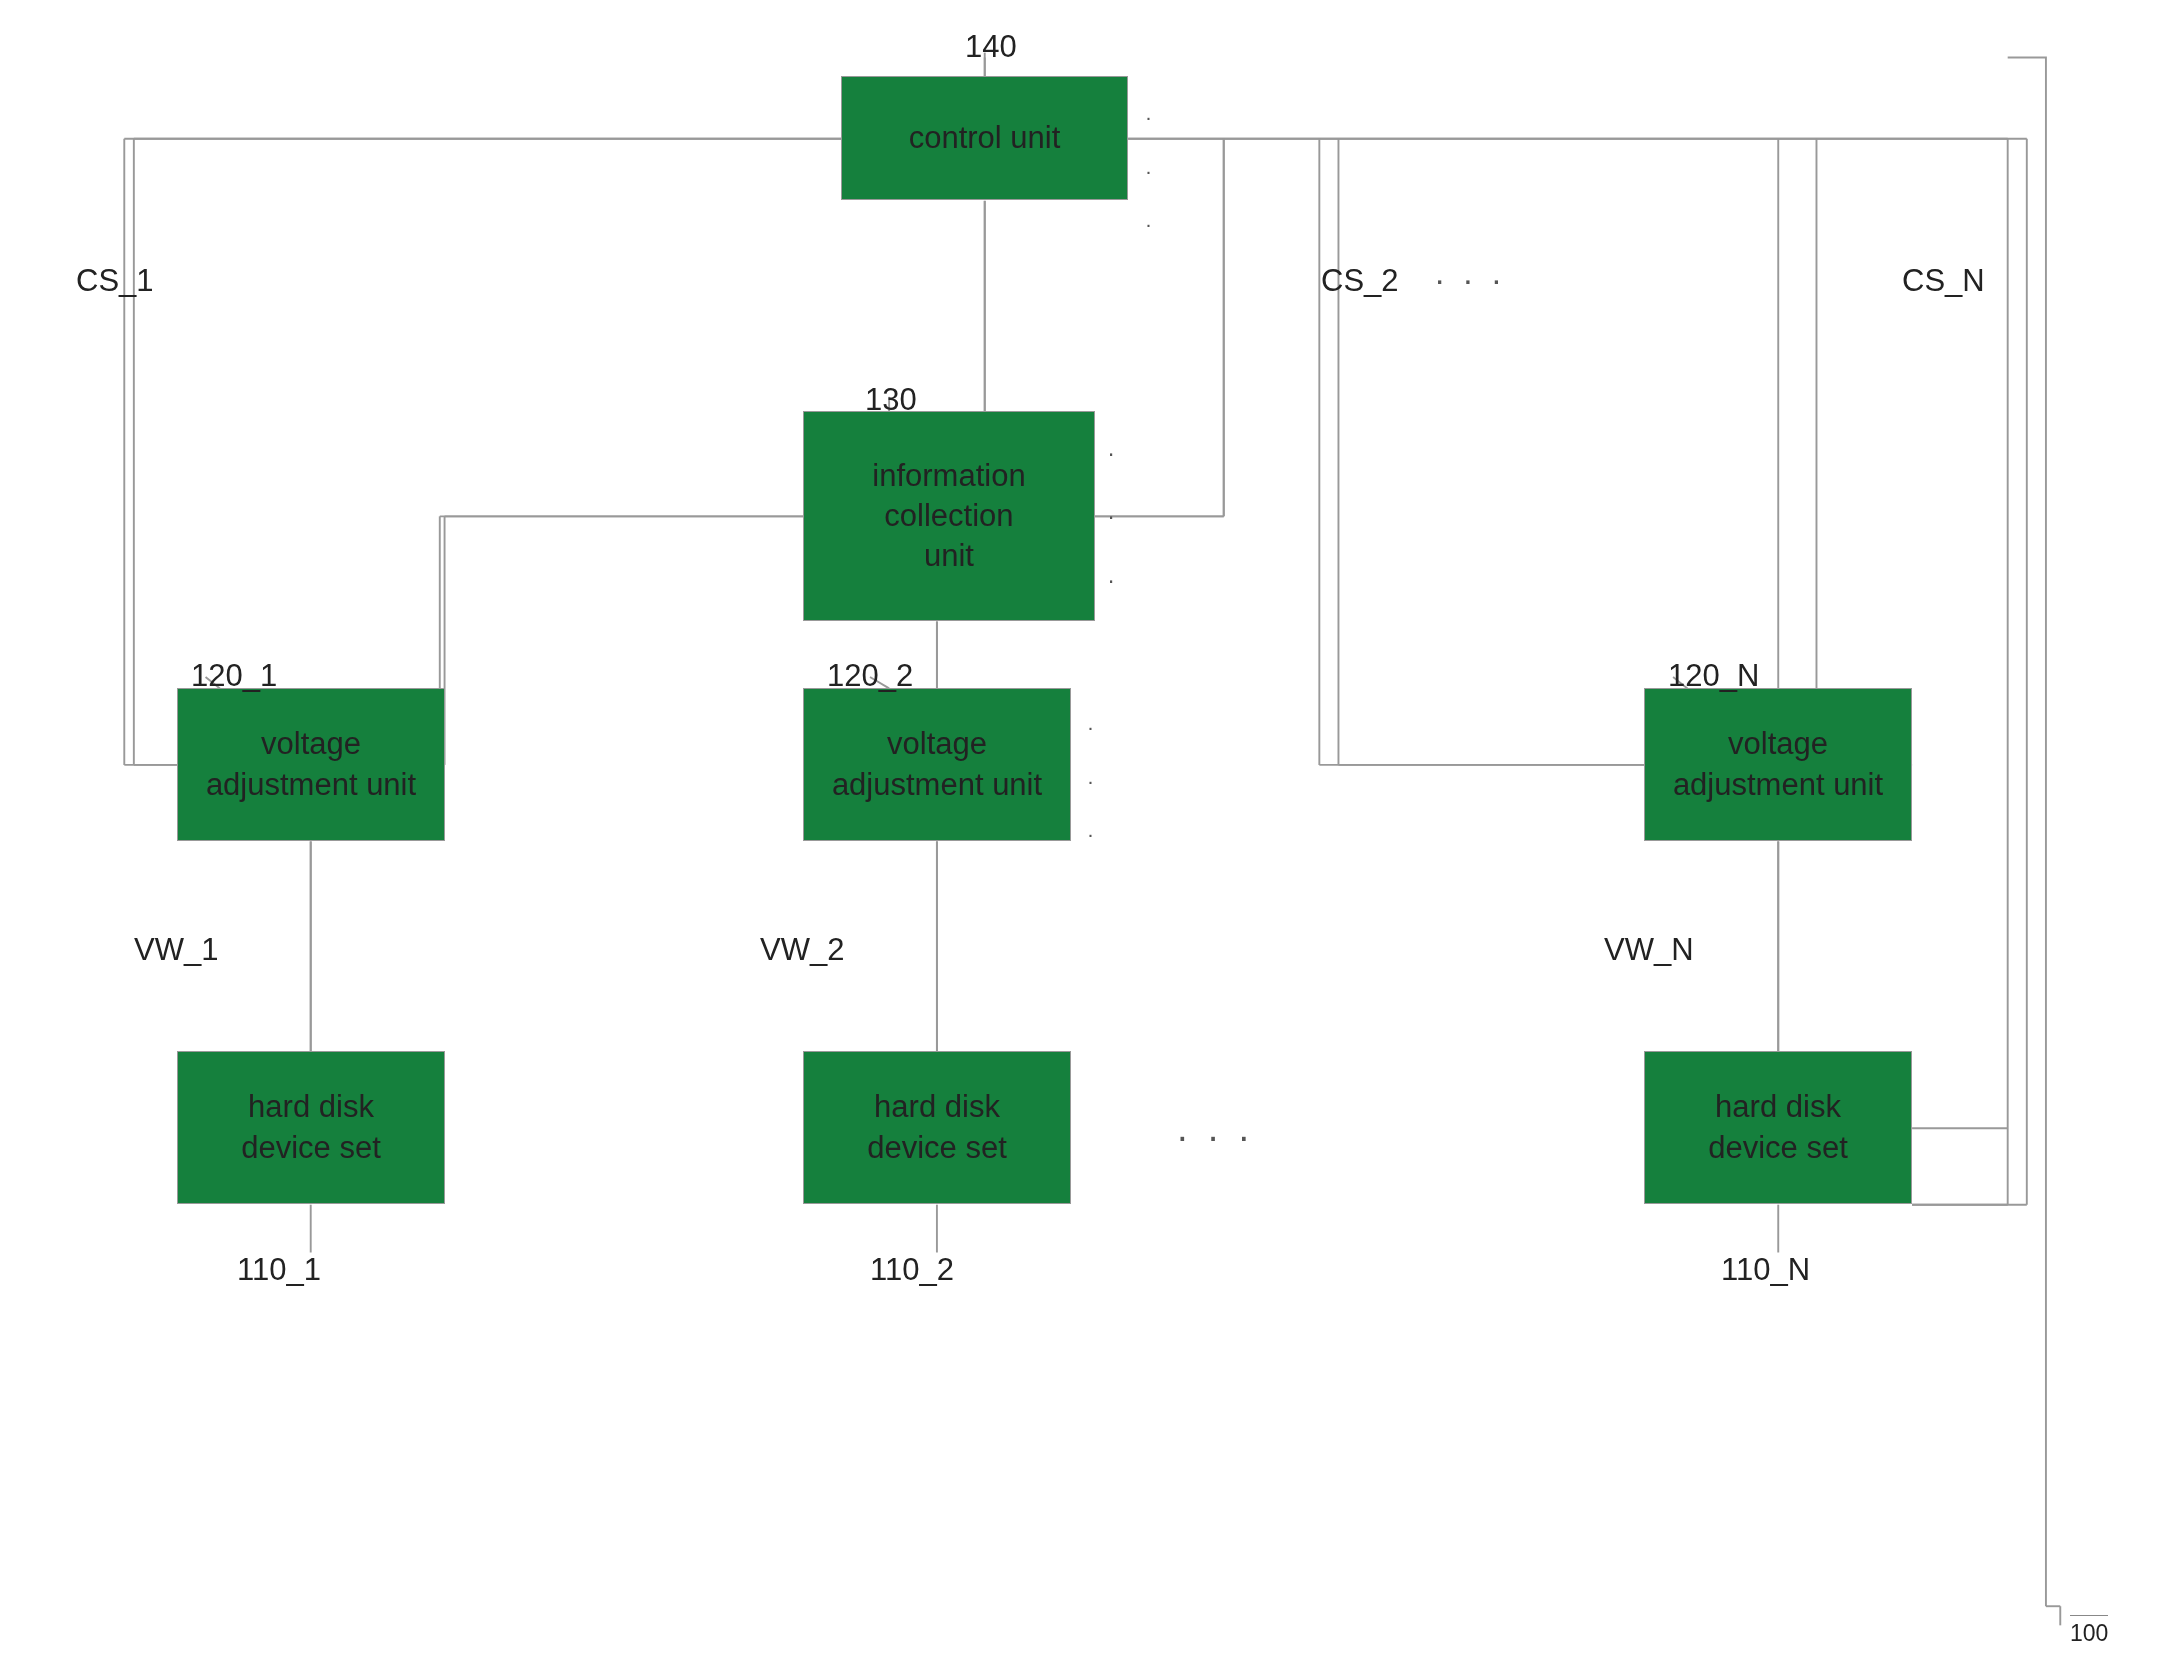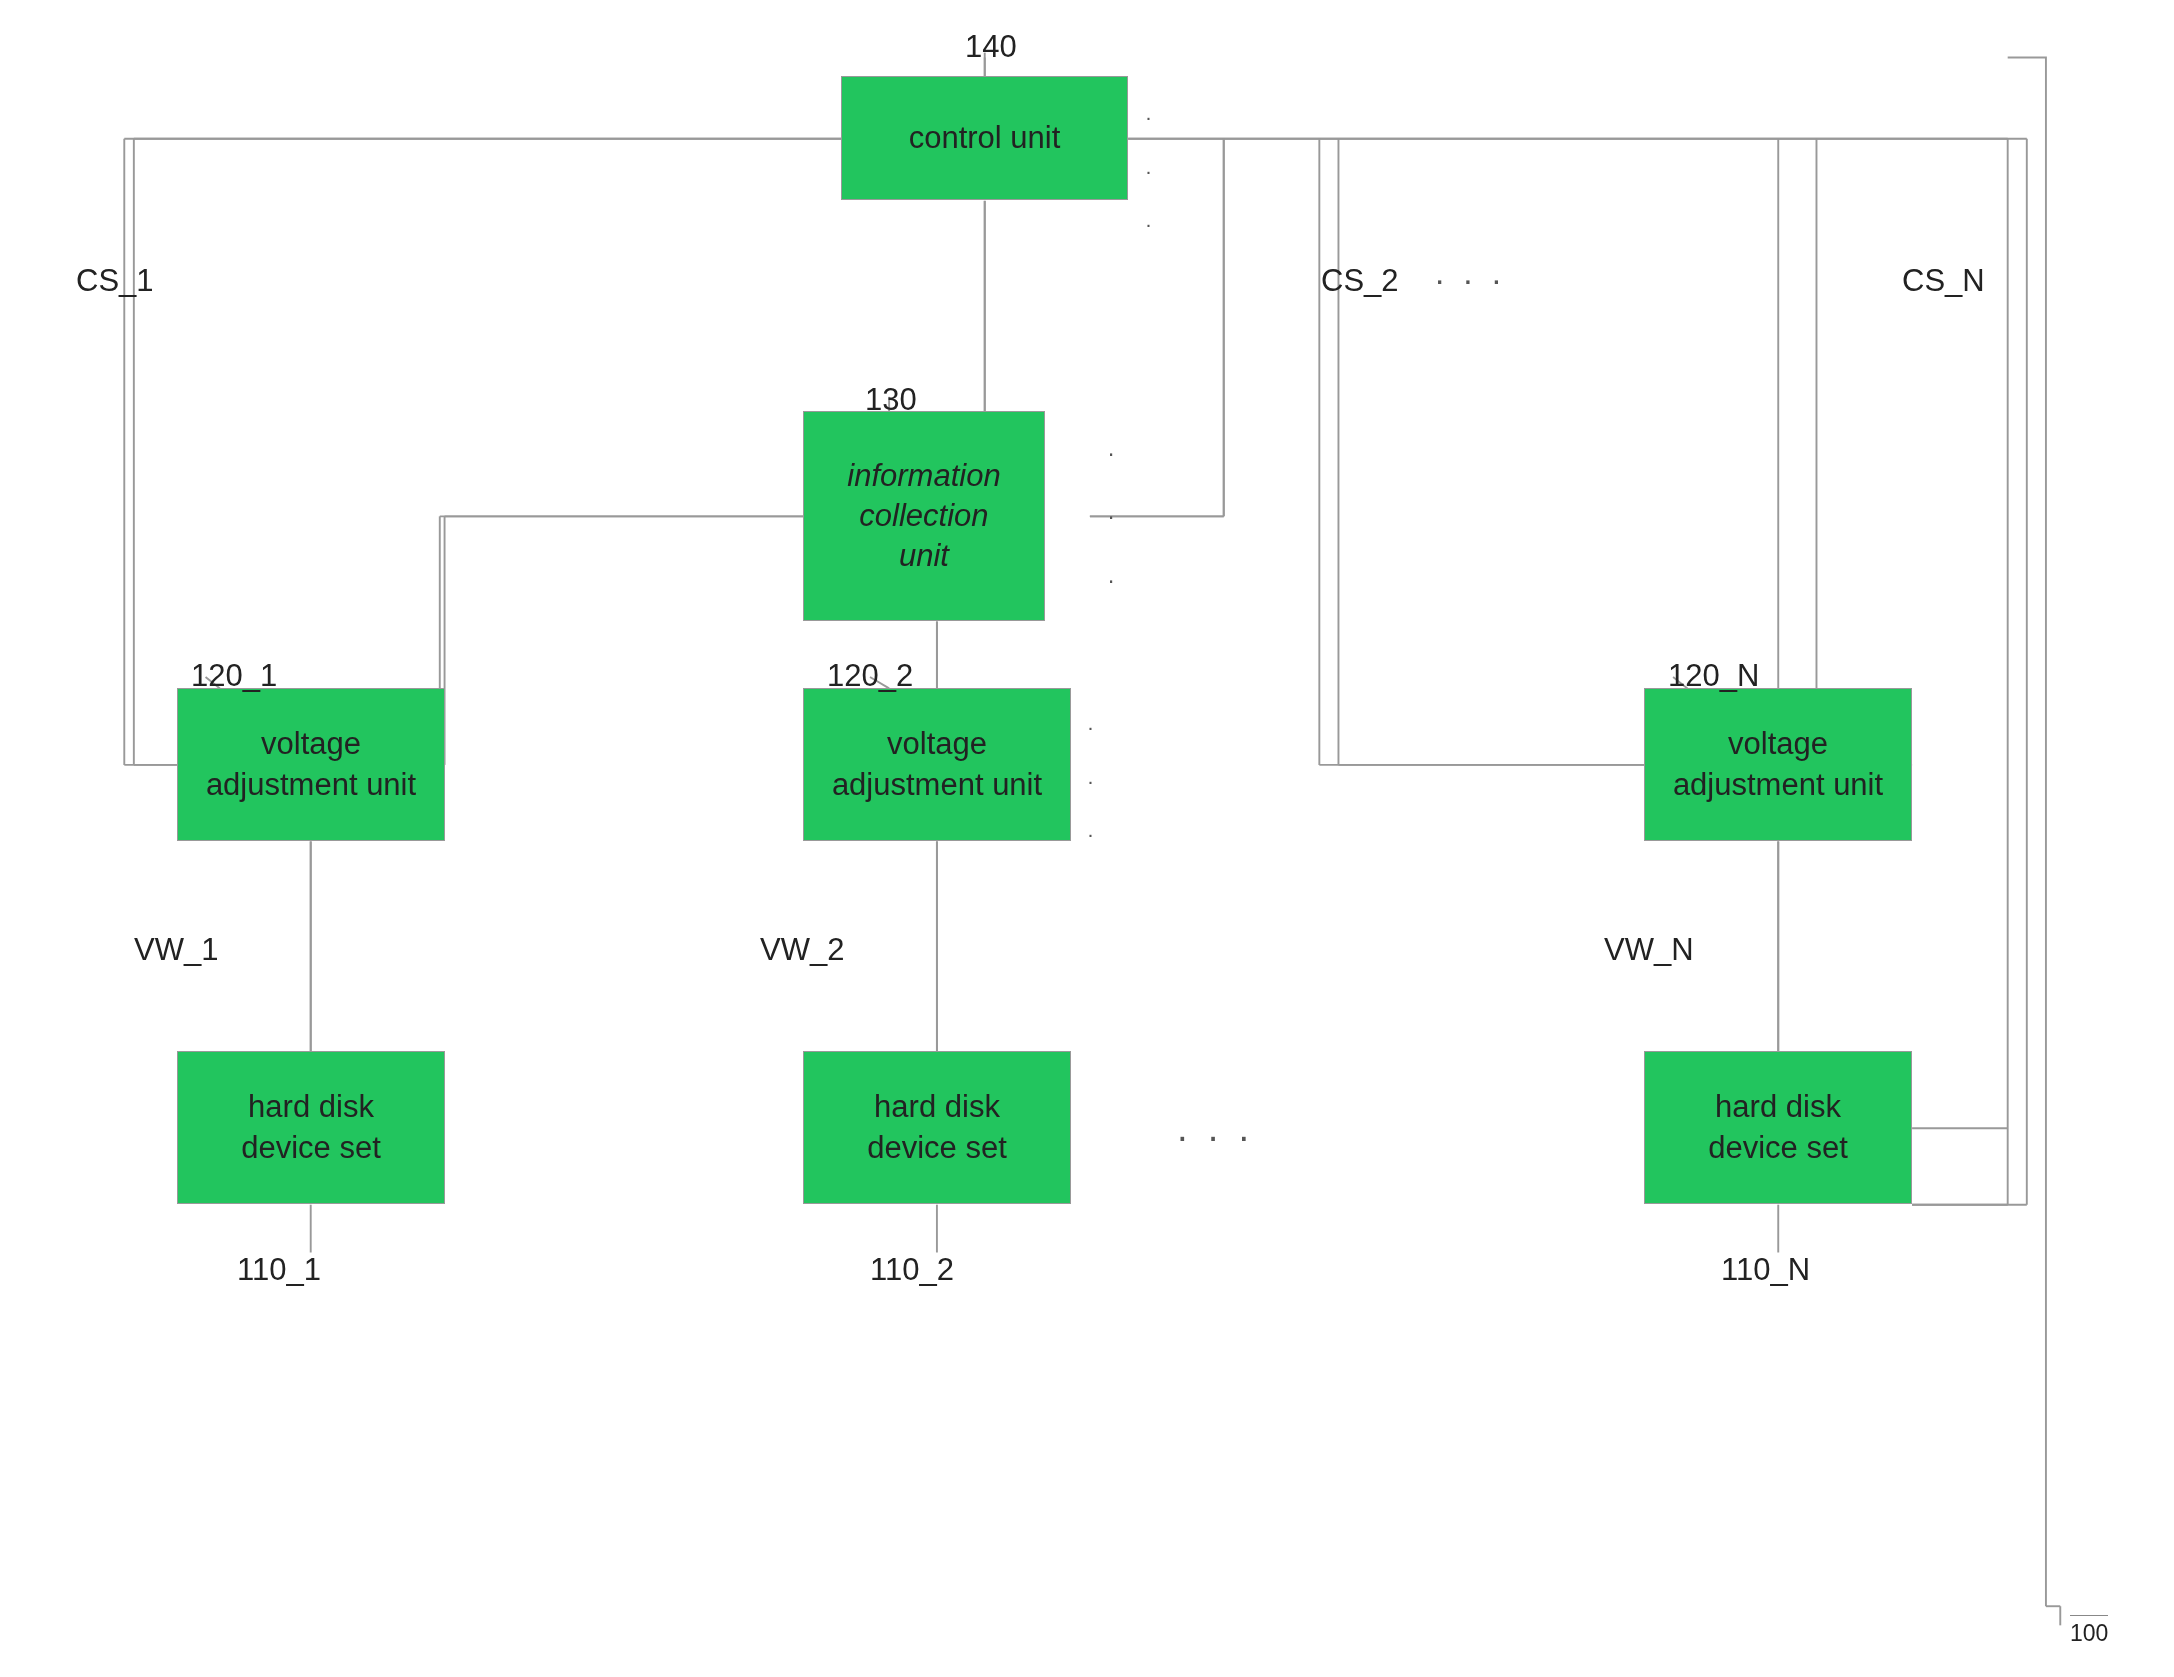--- a/index.html
+++ b/index.html
@@ -13,21 +13,21 @@
     }
     .diagram-container {
       position: absolute;
       top: 0; left: 0;
       width: 2175px;
       height: 1678px;
     }
     .box {
       position: absolute;
       border: 1.9px solid #999;
-      background: #22c55e;
+      background: #15803d;
       display: flex;
       align-items: center;
       justify-content: center;
       text-align: center;
       font-size: 31px;
       line-height: 1.3;
       color: #222;
     }
     .label {
       position: absolute;
@@ -161,21 +161,21 @@
     <line x1="2155" y1="1680" x2="2155" y2="1700" stroke="#888" stroke-width="2"></line>
 
   </svg>
 
   <div class="box" style="left:841px; top:76px; width:287px; height:124px;">
     <span>control unit</span>
   </div>
 
   <div class="label" style="left:965px; top:29px;">140</div>
 
-  <div class="box" style="left:803px; top:411px; width:242px; height:210px;font-style:italic;">
+  <div class="box" style="left:803px; top:411px; width:292px; height:210px;">
     <span style="white-space:pre-line;">information
 collection
 unit</span>
   </div>
 
   <div class="dots-indicator" style="left:1097px; top:440px; writing-mode:vertical-rl; font-size:23px; letter-spacing:5.7px;">· · ·</div>
 
   <div class="label" style="left:865px; top:382px;">130</div>
 
   <div class="dots-indicator" style="left:1136px; top:105px; writing-mode:vertical-rl; font-size:21px; letter-spacing:3.8px;">· · ·</div>

